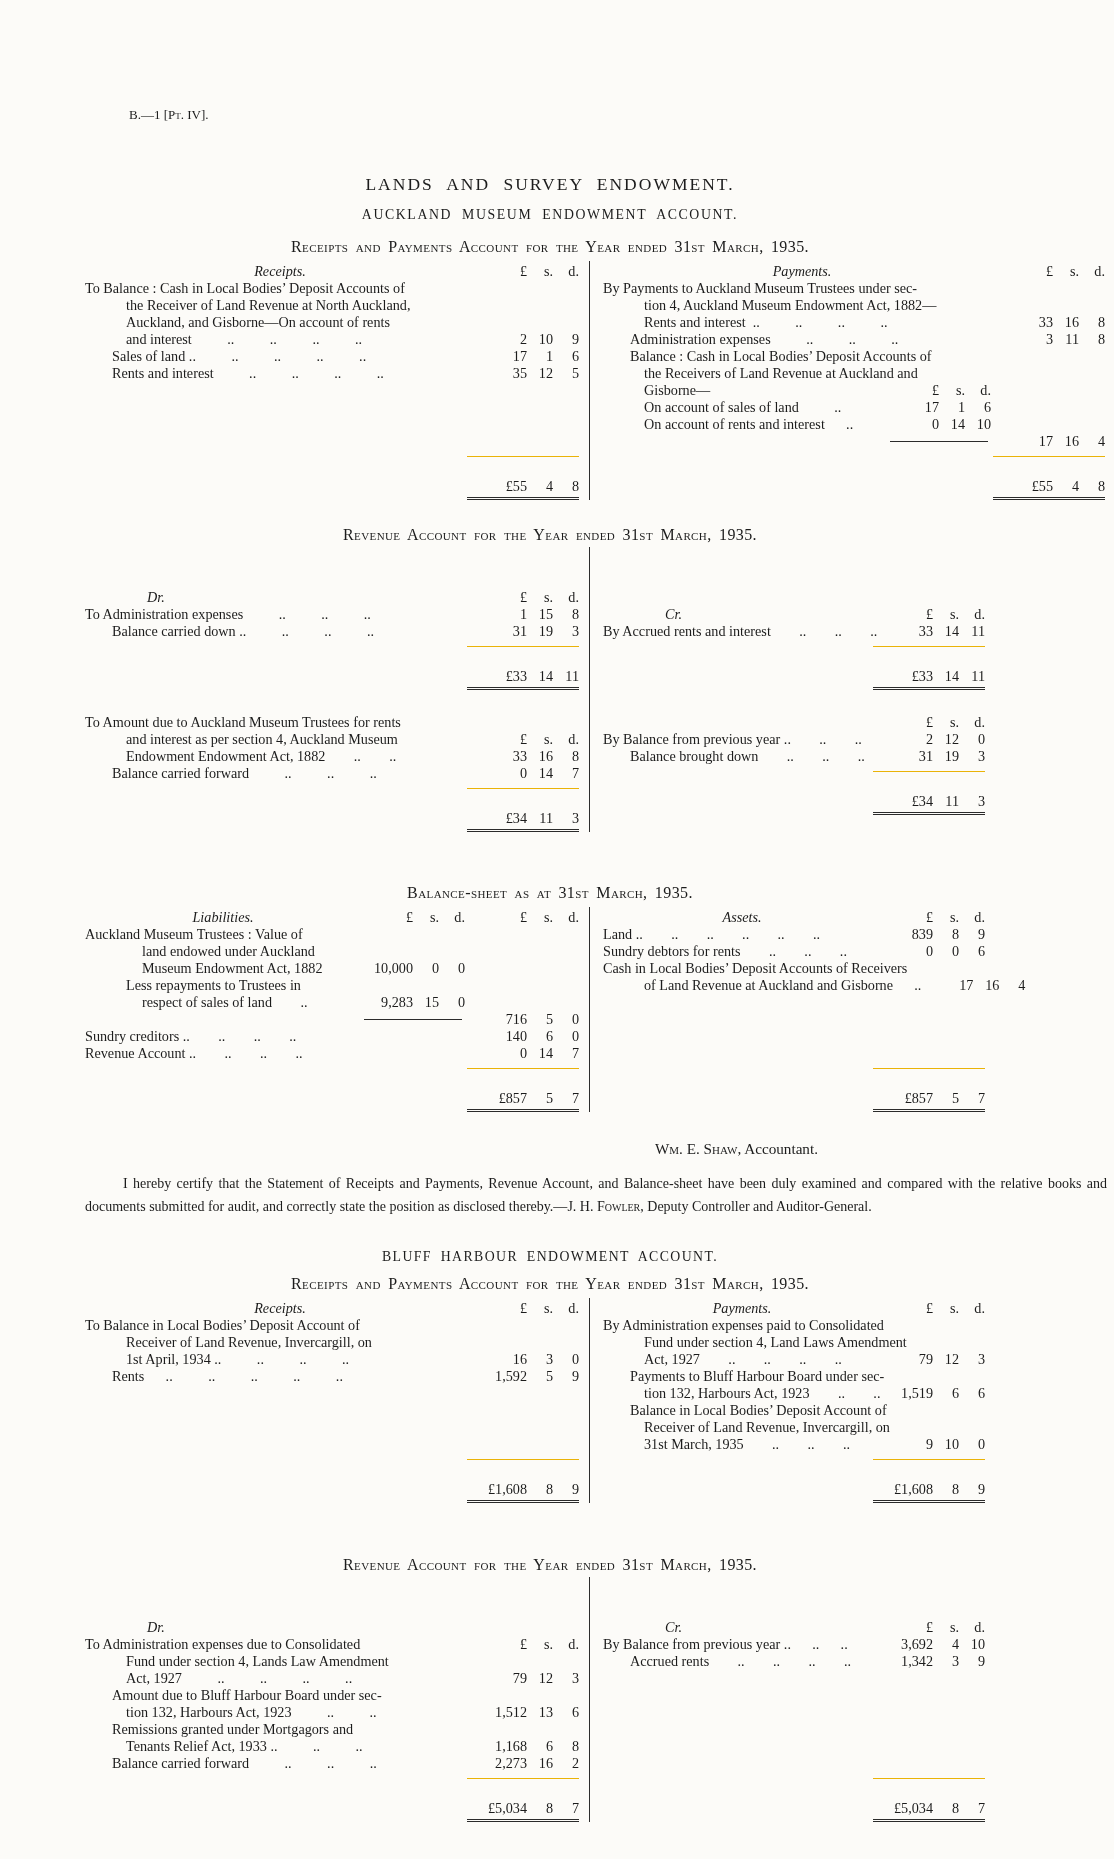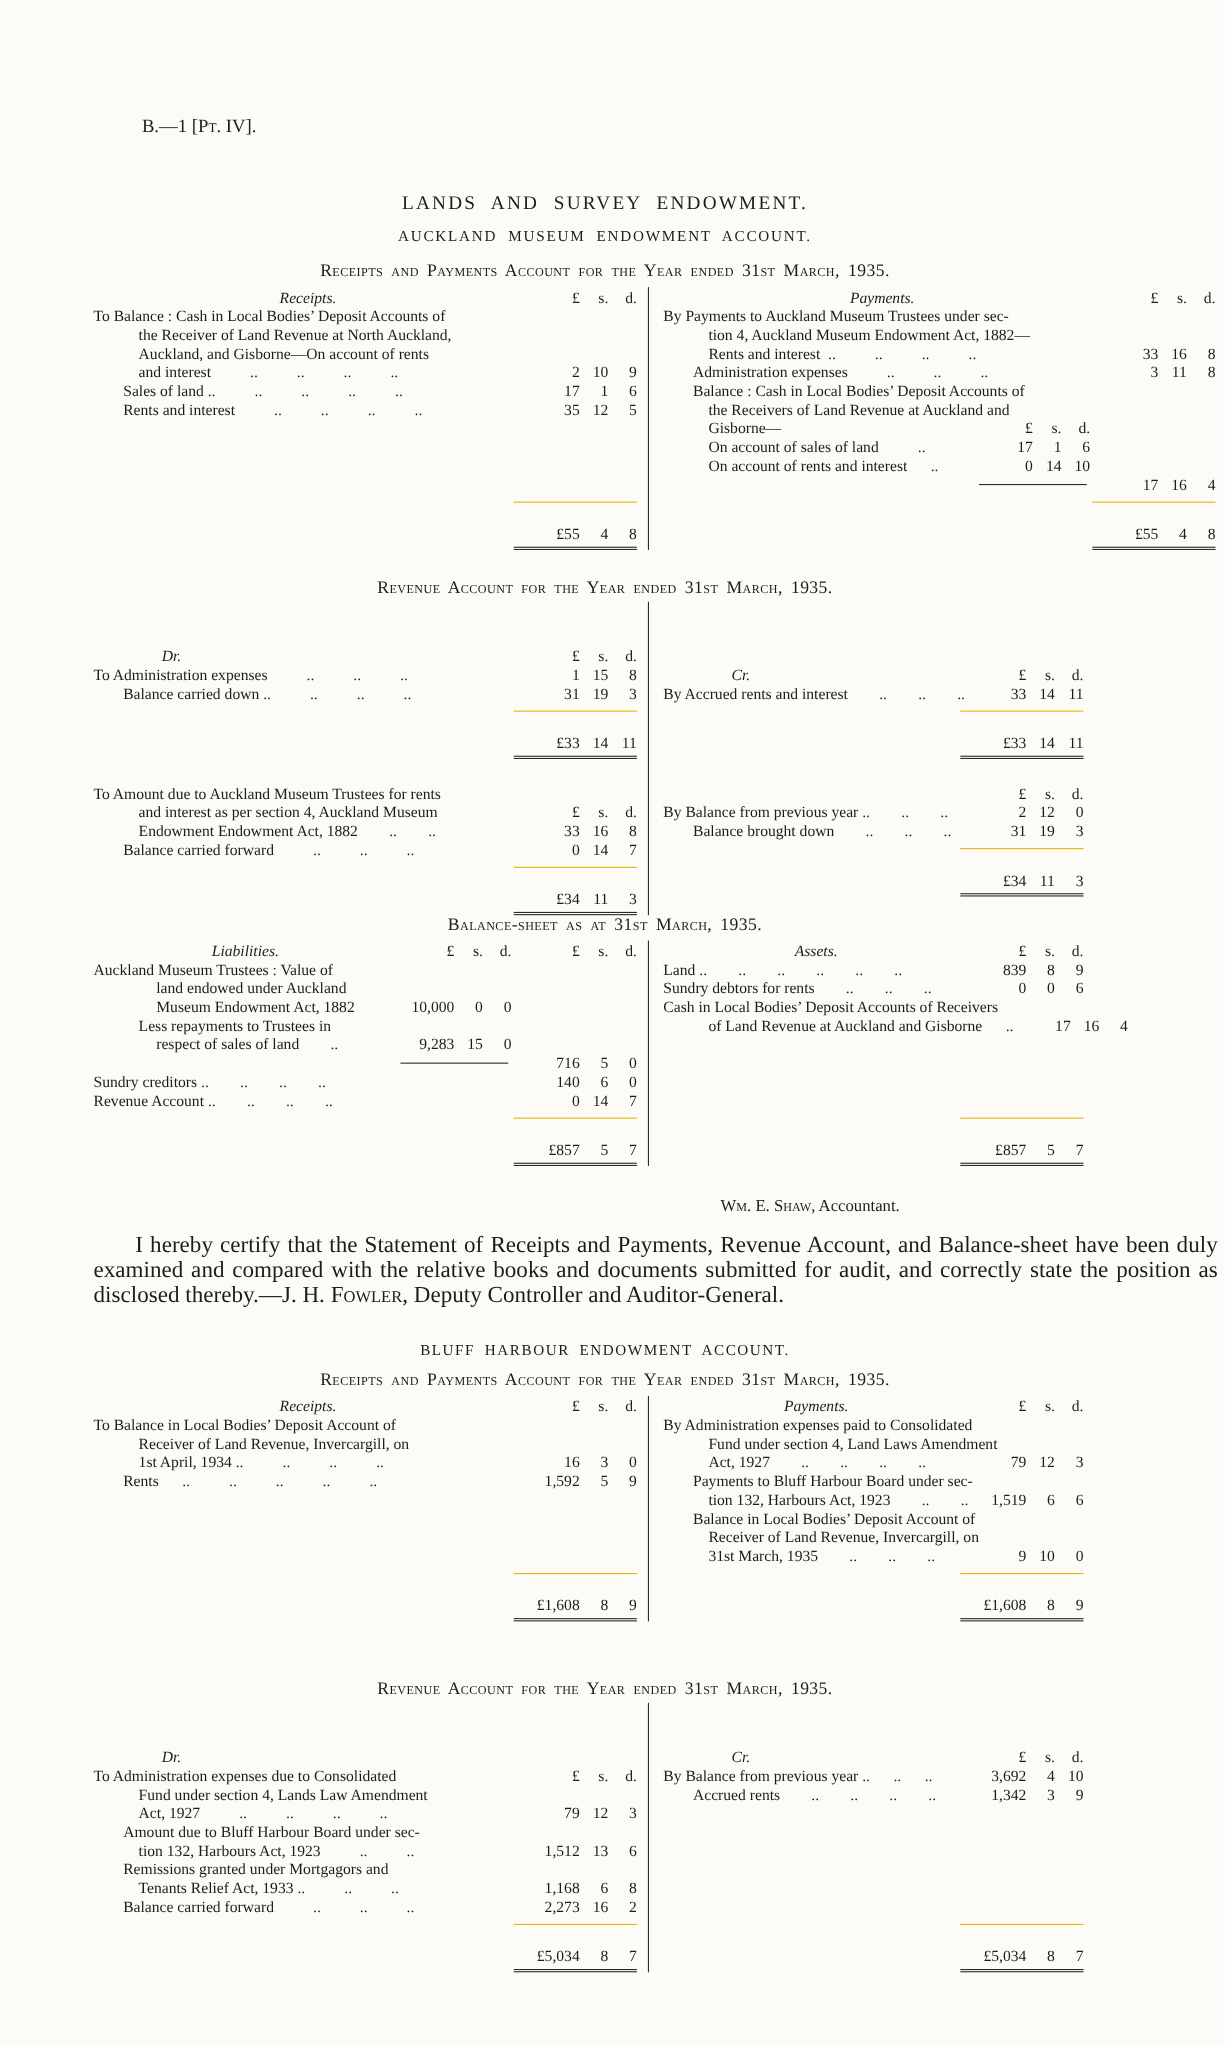--- a/index.html
+++ b/index.html
@@ -5,21 +5,21 @@
   html,body{margin:0;padding:0;}
   body{
     width:1114px;height:1859px;overflow:hidden;position:relative;
     background:#fcfbf8;color:#1c1c1c;
     font-family:"Liberation Serif","DejaVu Serif",serif;
     font-size:14.2px;line-height:17px;
   }
   .sc{font-variant:small-caps;}
   
   .pagehead{position:relative;height:24px;margin-top:106px;}
-  .docref{position:absolute;left:129px;top:0;font-size:17px;}
+  .docref{position:absolute;left:129px;top:0;font-size:13px;}
   .pgnum{position:absolute;left:85px;top:2px;width:830px;text-align:center;font-size:15.5px;}
   
   .hwrap{margin-left:85px;width:930px;text-align:center;}
   .dept{font-size:17.5px;letter-spacing:2px;word-spacing:7px;margin-top:46px;}
   .subtitle{font-size:13.8px;letter-spacing:1.6px;word-spacing:5px;margin-top:13px;}
   .schead{font-variant:small-caps;font-size:16px;letter-spacing:.4px;word-spacing:3px;}
   .bluff-title{font-size:13.8px;letter-spacing:1.4px;word-spacing:4px;}
   
   .acct{display:flex;margin-left:85px;width:1020px;box-sizing:border-box;}
   .acol{display:flex;flex-direction:column;box-sizing:border-box;padding-top:2px;justify-content:center;}
@@ -43,25 +43,25 @@
   .mr{flex:1;border-top:1px solid #2b2b2b;transform:translateY(-4px);margin:0 3px;}
   .trow{display:flex;justify-content:flex-end;margin-top:auto;padding-top:6px;}
   .tbox{display:flex;width:112px;border-top:1px solid #eab308;border-bottom:3px double #2b2b2b;
         padding:21px 0 2px;justify-content:flex-end;}
   
   .acct-a .acol{min-height:228px;}
   .hA{margin-top:15px;margin-bottom:6px;}
   .hB{margin-top:26px;margin-bottom:4px;}
   .bp1{display:flex;flex-direction:column;min-height:74px;}
   .bp2{display:flex;flex-direction:column;min-height:92px;margin-top:24px;}
-  .hC{margin-bottom:6px;}
+  .hC{margin-top:52px;margin-bottom:6px;}
   .acct-c .acol{min-height:180px;}
   .sigs{margin-left:655px;margin-top:26px;font-size:15.2px;line-height:22px;}
   .cert{margin-left:85px;width:1022px;margin-top:12px;text-align:justify;
-        text-indent:38px;font-size:21px;line-height:23px;}
+        text-indent:38px;font-size:14px;line-height:23px;}
   .hD1{margin-top:30px;}
   .hD2{margin-top:10px;margin-bottom:6px;}
   .acct-d .acol{min-height:172px;}
   .hE{margin-top:53px;margin-bottom:4px;}
   .acct-e .acol{min-height:214px;}
 </style>
 </head>
 <body>
 
 <div class="pagehead">

